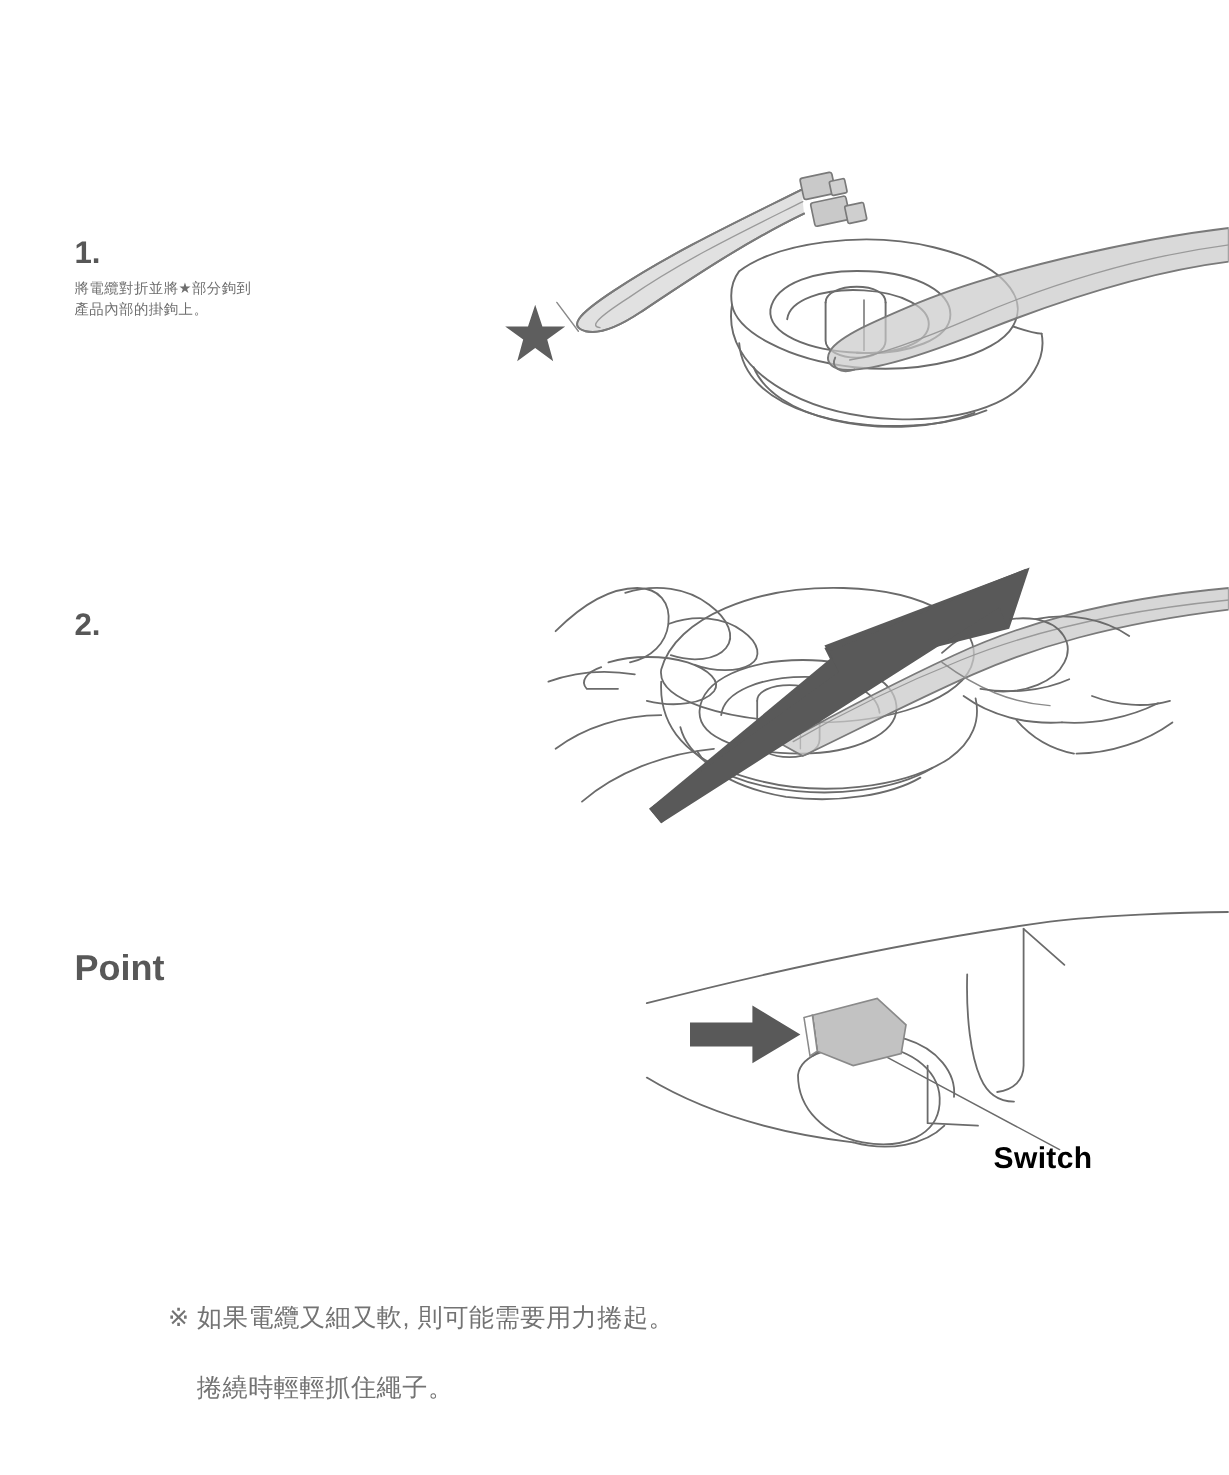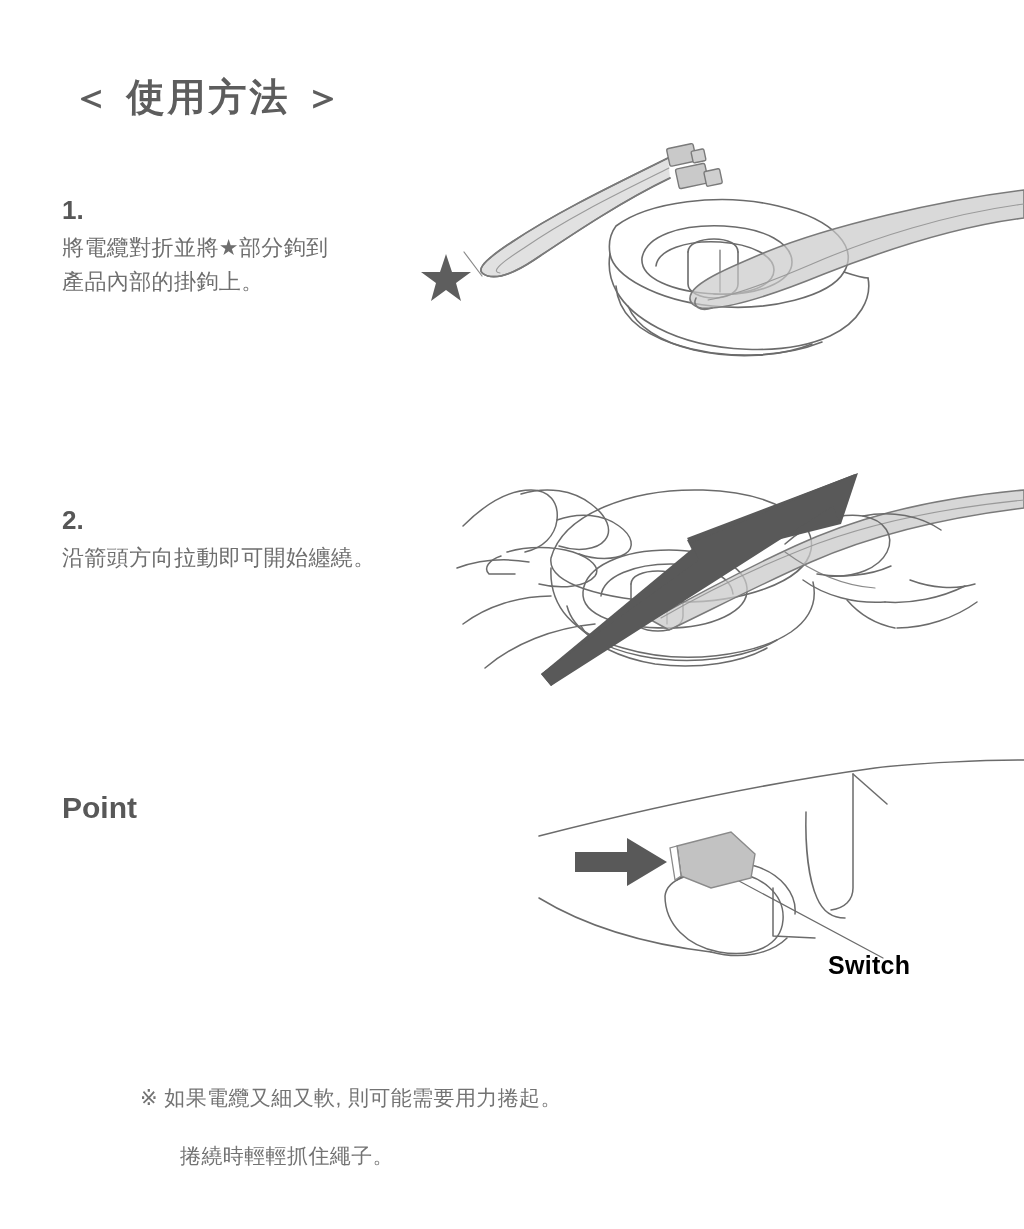--- a/index.html
+++ b/index.html
@@ -42,21 +42,21 @@
     width: 330px;
   }
   .step-num {
     font-size: 26px;
     font-weight: 700;
     color: #575757;
     line-height: 1.1;
     margin-bottom: 6px;
   }
   .step-body {
-    font-size: 22px;
+    font-size: 12px;
     line-height: 1.55;
     color: #6e6e6e;
     letter-spacing: 0.4px;
     white-space: pre-line;
   }
 
   #step1 { top: 196px; }
   #step2 { top: 506px; }
 
   
@@ -84,21 +84,21 @@
   #footnote {
     position: absolute;
     left: 140px;
     top: 1084px;
     width: 640px;
     font-size: 21px;
     color: #737373;
     letter-spacing: 0.4px;
   }
   .note-line1 { display: block; }
-  .note-line2 { display: block; margin-top: 30px; margin-left: 40px; }
+  .note-line2 { display: block; margin-top: 30px; margin-left: 24px; }
 
   
   .illus {
     position: absolute;
     overflow: hidden;
   }
   #illus-1 { left: 420px; top: 130px; width: 604px; height: 268px; }
   #illus-2 { left: 455px; top: 428px; width: 569px; height: 265px; }
   #illus-3 { left: 515px; top: 748px; width: 509px; height: 240px; }
 
@@ -113,21 +113,20 @@
     font-weight: 700;
     color: #000000;
     letter-spacing: 0.3px;
   }
 </style>
 </head>
 <body>
 
 <div class="page">
 
-  <div class="page-title">＜ 使用方法 ＞</div>
 
   <div class="step" id="step1">
     <div class="step-num">1.</div>
     <div class="step-body">將電纜對折並將★部分鉤到
 產品內部的掛鉤上。</div>
   </div>
 
   <div class="illus" id="illus-1">
     <svg width="604" height="268" viewBox="0 0 604 268">
       <g fill="none" stroke="#6b6b6b" stroke-width="1.6" stroke-linecap="round" stroke-linejoin="round">
@@ -172,21 +171,20 @@
 
         <path d="M292 178 C280 182 272 176 276 168" stroke="#7a7a7a"></path>
       </g>
 
       <polygon points="26,124 32,142 51,142 36,153 41,171 26,160 11,171 16,153 1,142 20,142" fill="#5e5e5e"></polygon>
     </svg>
   </div>
 
   <div class="step" id="step2">
     <div class="step-num">2.</div>
-    <div class="step-body">沿箭頭方向拉動即可開始纏繞。</div>
   </div>
 
   <div class="illus" id="illus-2">
     <svg width="569" height="265" viewBox="0 0 569 265">
       <g fill="none" stroke="#6b6b6b" stroke-width="1.5" stroke-linecap="round" stroke-linejoin="round">
 
         <path d="M96 130 C108 86 176 60 248 62 C318 64 362 92 356 122
                  C350 154 286 176 216 174 C150 172 92 156 96 130 Z" stroke="#6b6b6b"></path>
         <path d="M96 140 C94 178 118 206 168 220 C228 238 300 228 336 204
                  C356 190 362 172 358 154" stroke="#6b6b6b"></path>

